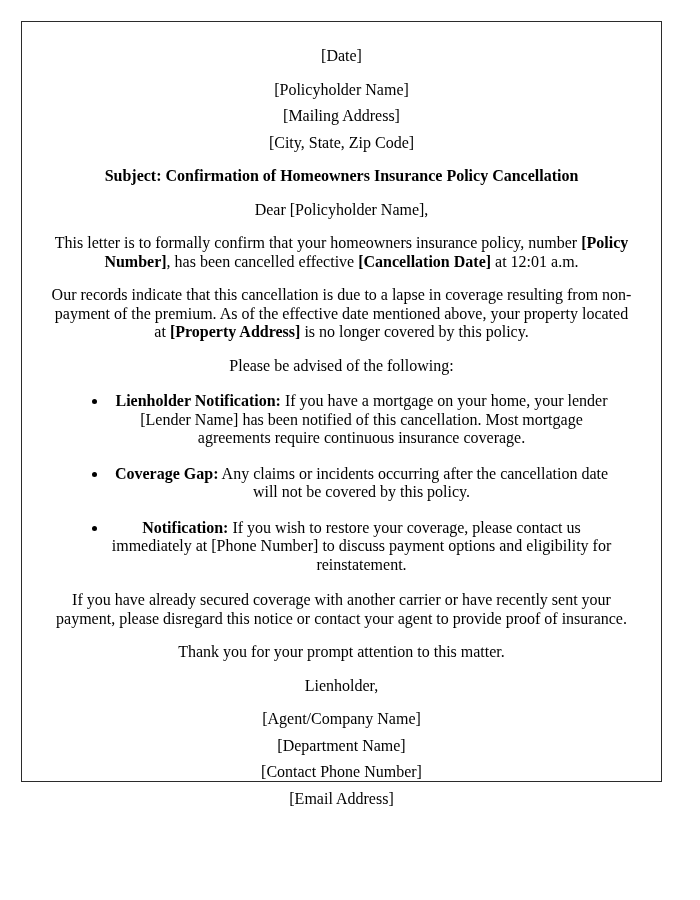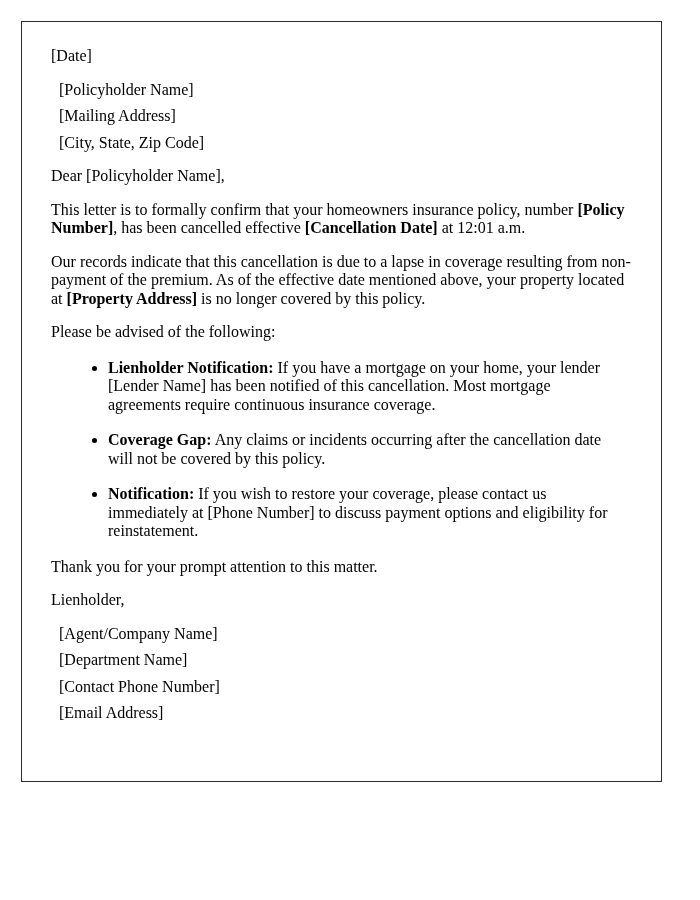--- a/index.html
+++ b/index.html
@@ -20,20 +20,21 @@
     width: 641px;
     height: 761px;
     box-sizing: border-box;
     border: 1.5px solid #2b2b2b;
     background: #ffffff;
     padding: 25px 29px;
     font-family: "Liberation Serif", "DejaVu Serif", serif;
     font-size: 16px;
     line-height: 18.5px;
     color: #000000;
+    text-align: center;
   }
   .letter-frame p {
     margin: 0 0 15px 0;
   }
   .addr-block {
     margin: 0 0 15px 0;
   }
   .addr-block p {
     margin: 8px;
   }
@@ -58,35 +59,37 @@
 <div class="letter-frame">
 
   <p>[Date]</p>
 
   <div class="addr-block">
     <p>[Policyholder Name]</p>
     <p>[Mailing Address]</p>
     <p>[City, State, Zip Code]</p>
   </div>
 
+  <p class="subject">Subject: Confirmation of Homeowners Insurance Policy Cancellation</p>
 
   <p>Dear [Policyholder Name],</p>
 
   <p><span>This letter is to formally confirm that your homeowners insurance policy, number </span><span class="bold">[Policy Number]</span><span>, has been cancelled effective </span><span class="bold">[Cancellation Date]</span><span> at 12:01 a.m.</span></p>
 
   <p><span>Our records indicate that this cancellation is due to a lapse in coverage resulting from non-payment of the premium. As of the effective date mentioned above, your property located at </span><span class="bold">[Property Address]</span><span> is no longer covered by this policy.</span></p>
 
   <p>Please be advised of the following:</p>
 
   <ul class="advisory-list">
     <li><span class="bold">Lienholder Notification:</span><span> If you have a mortgage on your home, your lender [Lender Name] has been notified of this cancellation. Most mortgage agreements require continuous insurance coverage.</span></li>
     <li><span class="bold">Coverage Gap:</span><span> Any claims or incidents occurring after the cancellation date will not be covered by this policy.</span></li>
     <li><span class="bold">Notification:</span><span> If you wish to restore your coverage, please contact us immediately at [Phone Number] to discuss payment options and eligibility for reinstatement.</span></li>
   </ul>
 
+  <p>If you have already secured coverage with another carrier or have recently sent your payment, please disregard this notice or contact your agent to provide proof of insurance.</p>
 
   <p>Thank you for your prompt attention to this matter.</p>
 
   <p>Lienholder,</p>
 
   <div class="addr-block">
     <p>[Agent/Company Name]</p>
     <p>[Department Name]</p>
     <p>[Contact Phone Number]</p>
     <p>[Email Address]</p>

